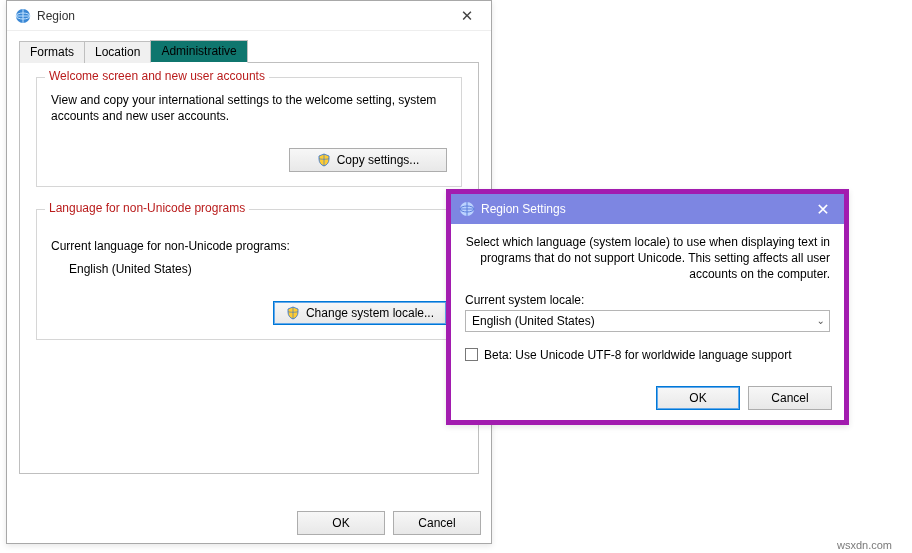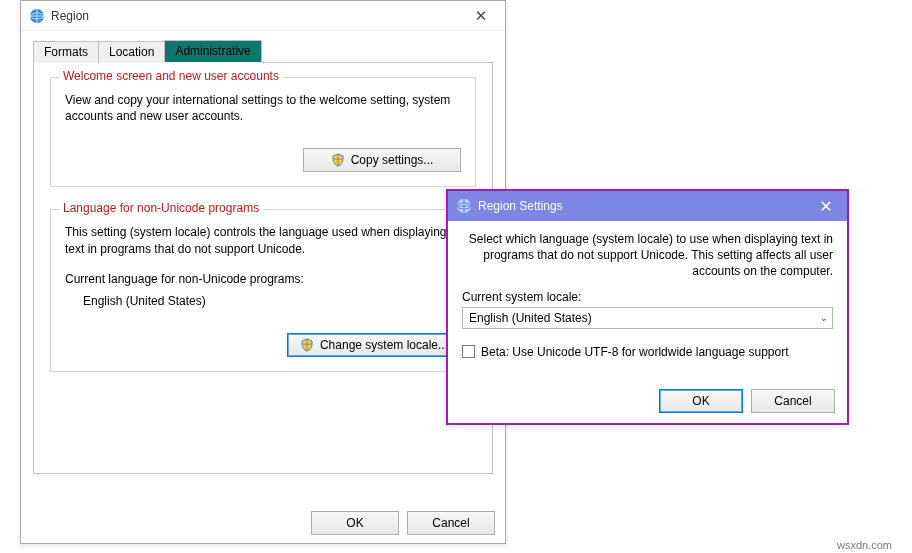--- a/index.html
+++ b/index.html
@@ -13,21 +13,21 @@
     overflow: hidden;
   }
   .window {
     position: absolute;
     background: #fff;
     border: 1px solid #a8a8a8;
     box-shadow: 0 2px 6px rgba(0,0,0,.1);
   }
   
   .region-window {
-    left: 20px; top: 0;
+    left: 6px; top: 0;
     width: 486px; height: 544px;
   }
   .titlebar {
     height: 30px;
     display: flex;
     align-items: center;
     padding: 0 4px 0 8px;
     border-bottom: 1px solid #eee;
   }
   .titlebar .title-text { margin-left: 6px; color: #333; }
@@ -109,21 +109,21 @@
   .footer-buttons {
     position:absolute;
     right:10px; bottom:8px;
     display:flex; gap:8px;
   }
 
   
   .settings-window {
     left: 446px; top: 189px;
     width: 403px; height: 236px;
-    border:2px solid #a21caf;
+    border:5px solid #a21caf;
   }
   .settings-titlebar {
     height: 30px;
     background:#7d86e2;
     color:#fff;
     display:flex; align-items:center;
     padding-left:8px;
   }
   .settings-titlebar .title-text { margin-left:6px; }
   .settings-titlebar .close {
@@ -213,21 +213,20 @@
                   <path d="M2 5.5c1 1 9 1 10 0" stroke="#2a6fd6" stroke-width=".6" fill="none"></path>
                 </svg>
             </span>
             <span>Copy settings...</span>
           </button>
         </div>
       </div>
 
       <div class="groupbox">
         <span class="legend">Language for non-Unicode programs</span>
-        <p>This setting (system locale) controls the language used when displaying text in programs that do not support Unicode.</p>
         <p class="sub-label">Current language for non-Unicode programs:</p>
         <p class="indent">English (United States)</p>
         <div class="gb-row-right">
           <button class="btn btn-wide btn-primary">
             <span class="shield">
               <svg viewBox="0 0 14 14">
                   <path d="M7 1l5 2v3c0 3.5-2 6-5 7-3-1-5-3.5-5-7V3z" fill="#fc3" stroke="#2a6fd6" stroke-width=".8"></path>
                   <path d="M7 1v12" stroke="#2a6fd6" stroke-width=".6"></path>
                   <path d="M2 5.5c1 1 9 1 10 0" stroke="#2a6fd6" stroke-width=".6" fill="none"></path>
                 </svg>

